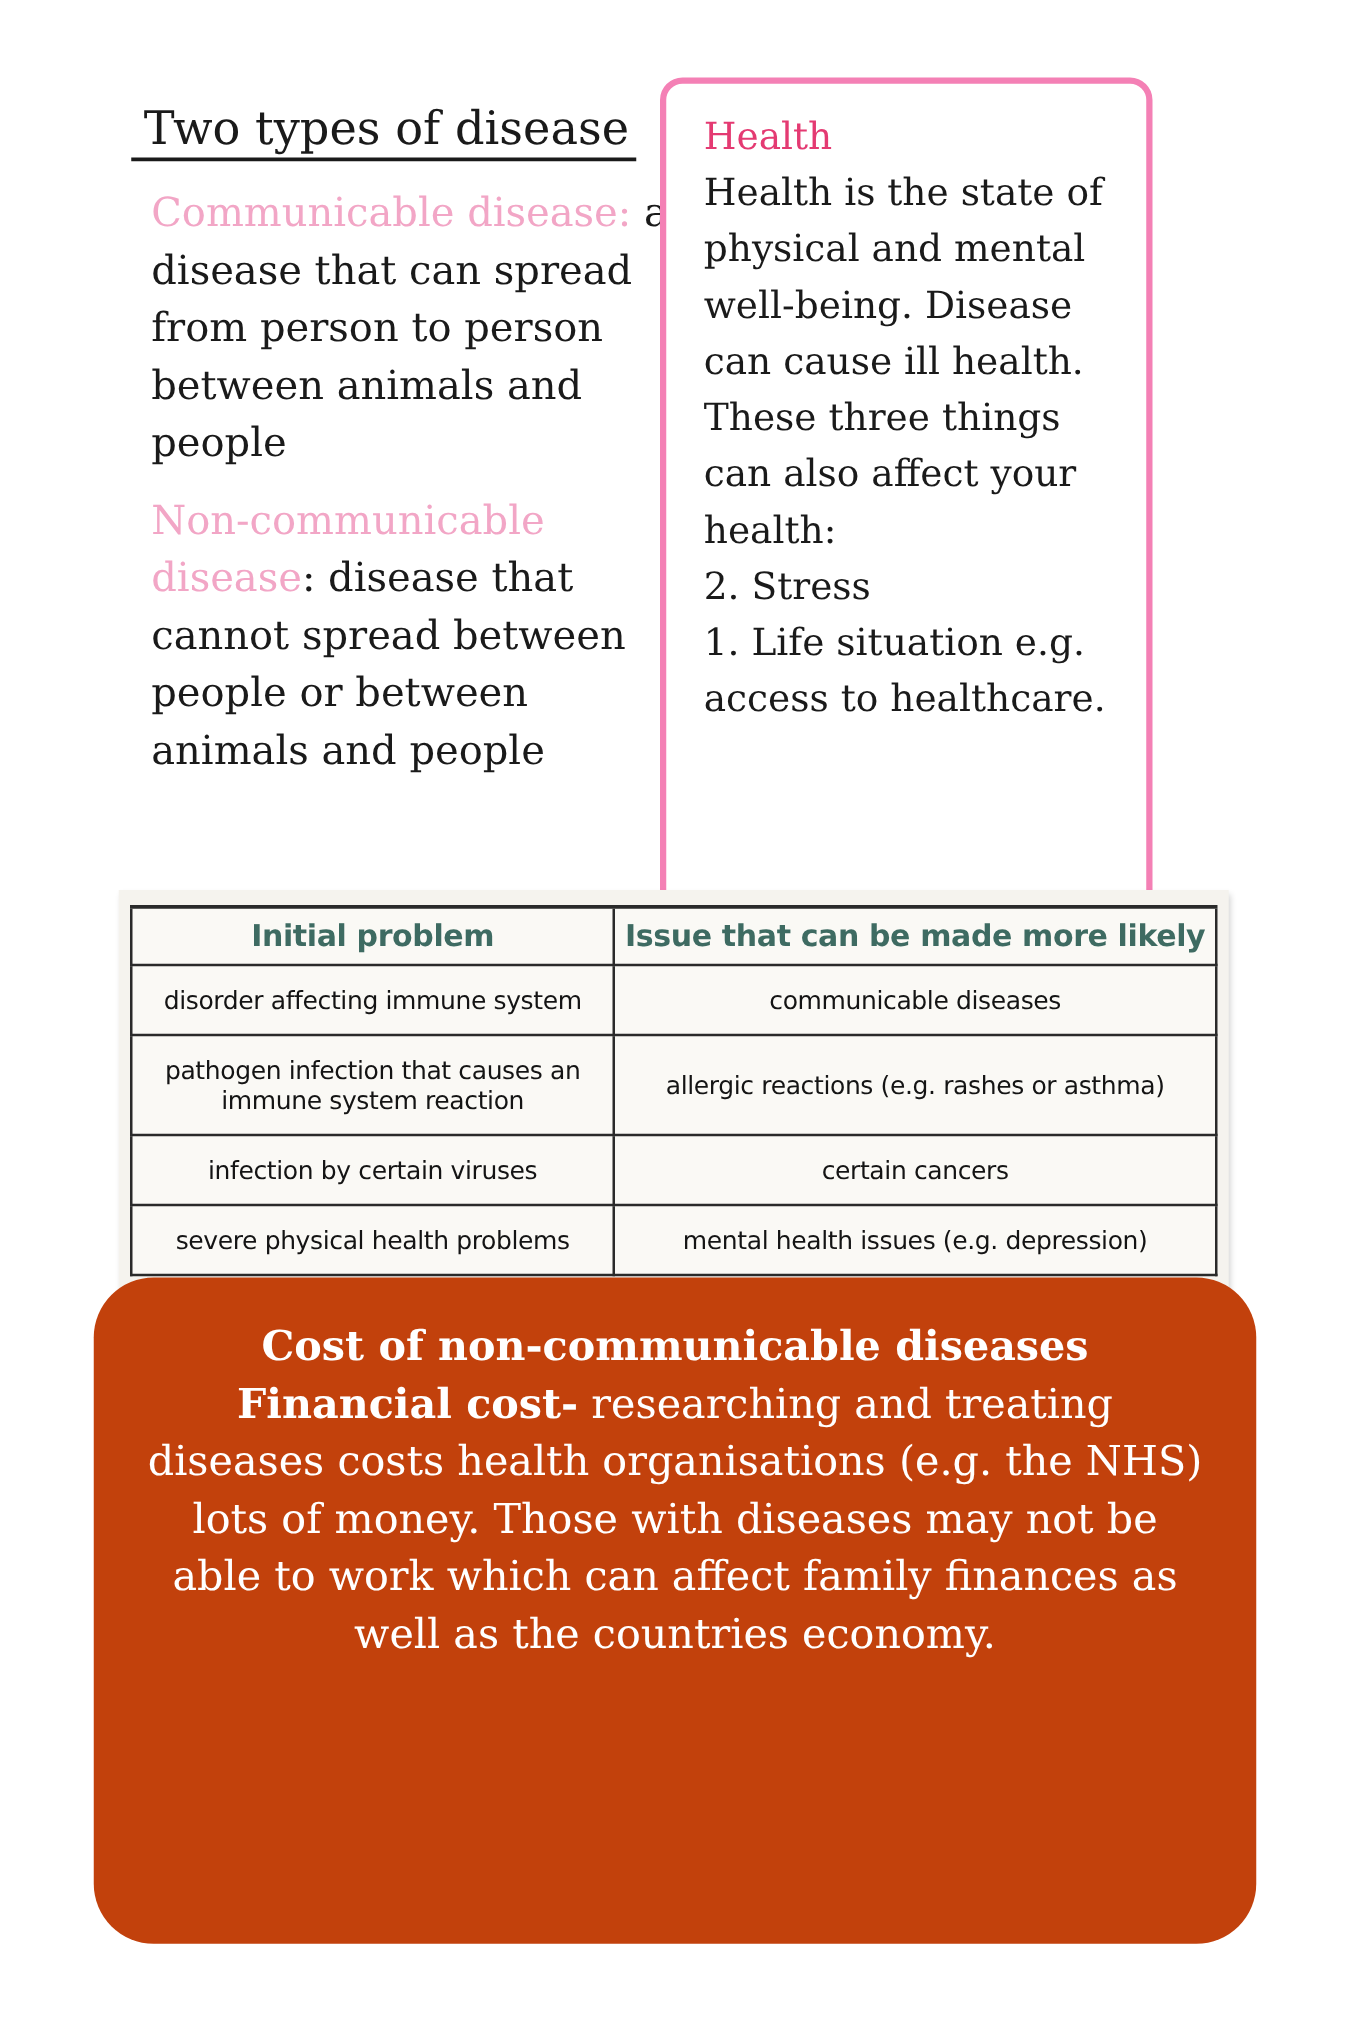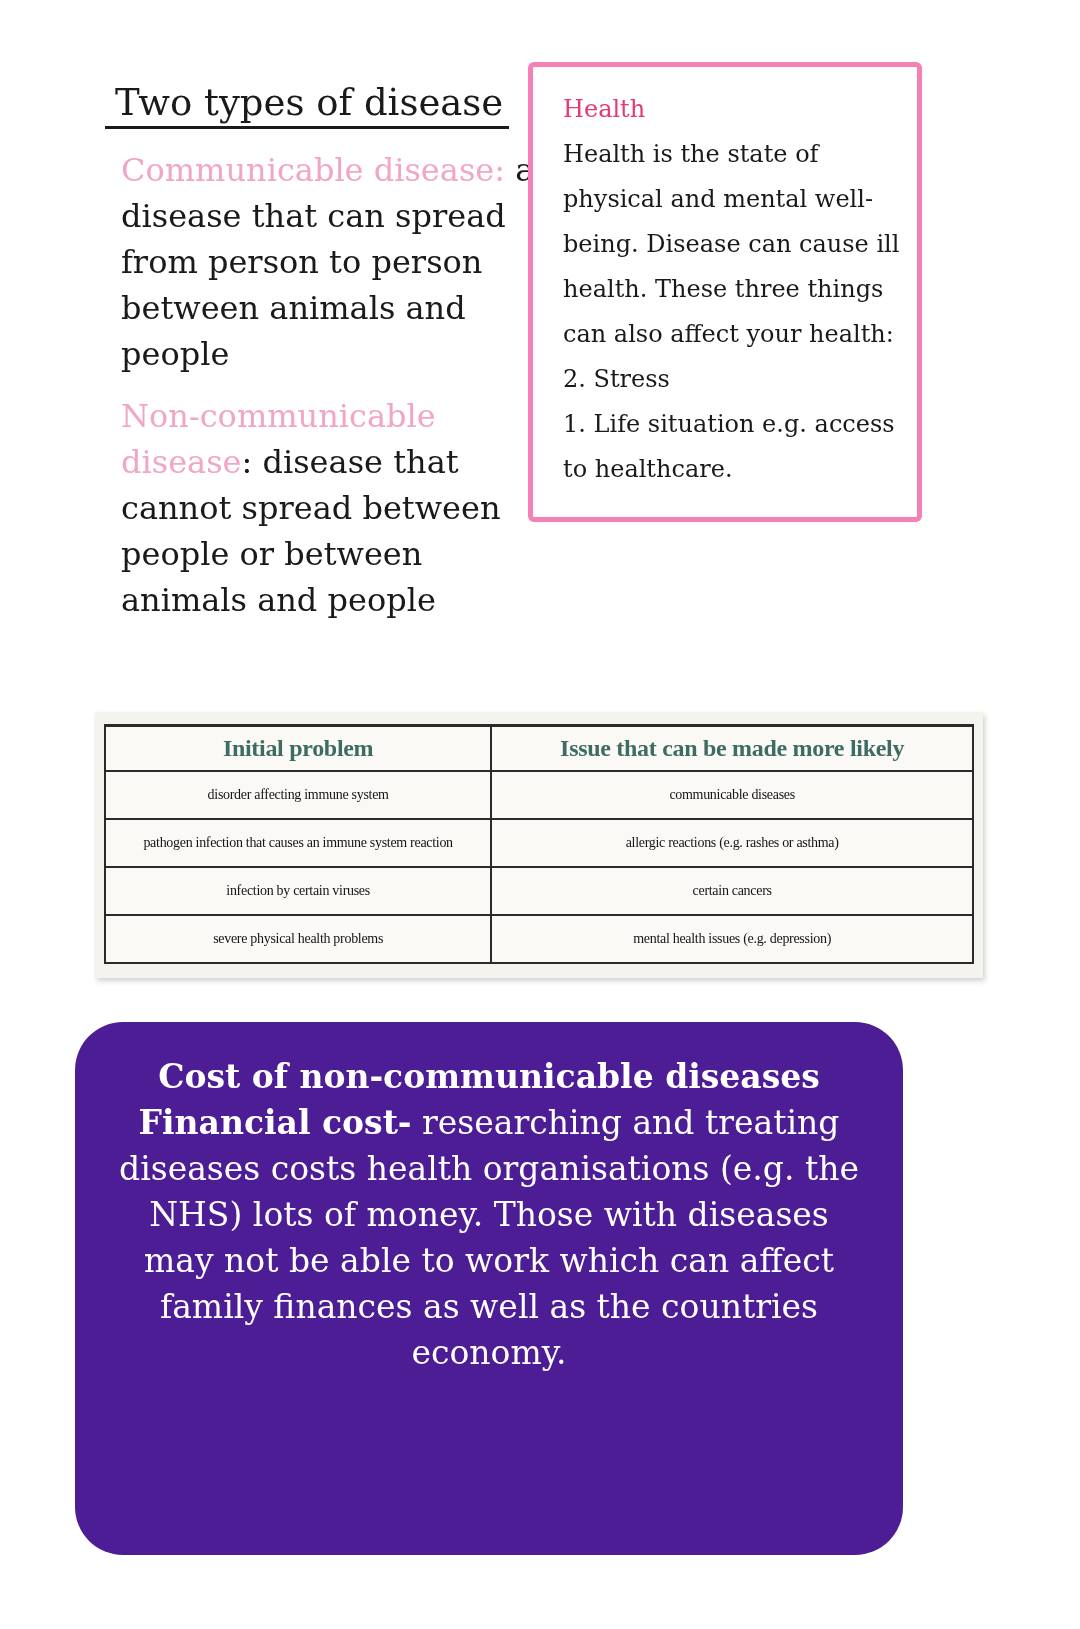--- a/index.html
+++ b/index.html
@@ -15,24 +15,24 @@
   }
   .two-types .heading {
     display:inline-block; padding:0 6px 0 10px; margin-bottom:2px;
     border-bottom:3px solid #1a1a1a; font-size:37px;
   }
   .two-types p { margin:16px; }
   .pink-term { color:#f2a6c6; }
 
   
   .health-box {
-    position:absolute; left:528px; top:62px; width:394px; height:460px;
-    border:5px solid #f480b5; border-radius:6px; box-sizing:border-box;
+    position:absolute; left:528px; top:62px; width:394px; height:708px;
+    border:5px solid #f480b5; border-radius:18px; box-sizing:border-box;
     padding:20px 12px 0 30px; background:#ffffff;
-    font-size:24px; line-height:45px;
+    font-size:30px; line-height:45px;
   }
   .health-title { color:#e43a72; }
   .health-box p { margin:0; }
   .health-list div { margin:0; }
 
   
   .four-ways {
     position:absolute; left:106px; top:642px; width:920px;
     font-size:43px; font-weight:bold; color:#f23e80;
     letter-spacing:-0.5px;
@@ -43,36 +43,36 @@
   .table-wrap {
     position:absolute; left:95px; top:712px; width:888px;
     background:#f5f3ee; padding:12px 9px 14px 9px; box-sizing:border-box;
     box-shadow:2px 3px 5px rgba(0,0,0,0.18);
   }
   table.disease-table {
     width:100%; border-collapse:collapse; background:#faf9f5;
     font-family:"DejaVu Sans", sans-serif; letter-spacing:-0.3px;
   }
   .disease-table th, .disease-table td {
-    border:2px solid #2a2a2a; text-align:center; vertical-align:middle;font-family:Liberation Serif, serif;
+    border:2px solid #2a2a2a; text-align:center; vertical-align:middle;
   }
   .disease-table th {
     color:#3e6b62; font-size:24px; font-weight:bold; padding:8px 6px;
     border-top-width:3px;
   }
   .disease-table td {
-    color:#141414; font-size:14px; padding:15px 6px;
+    color:#141414; font-size:20px; padding:15px 6px;
   }
   .disease-table col.c1 { width:44.5%; }
   .disease-table col.c2 { width:55.5%; }
 
   
   .cost-box {
-    position:absolute; left:75px; top:1022px; width:828px; height:533px;
-    background:#4c1d95; border-radius:48px; box-sizing:border-box;
+    position:absolute; left:75px; top:1022px; width:930px; height:533px;
+    background:#c2410c; border-radius:48px; box-sizing:border-box;
     padding:32px 42px 0 42px; color:#ffffff; text-align:center;
     font-size:33px; line-height:46px;
   }
   .cost-box p { margin:0; }
   .b { font-weight:bold; }
 </style>
 </head>
 <body>
 
 <div class="page">

